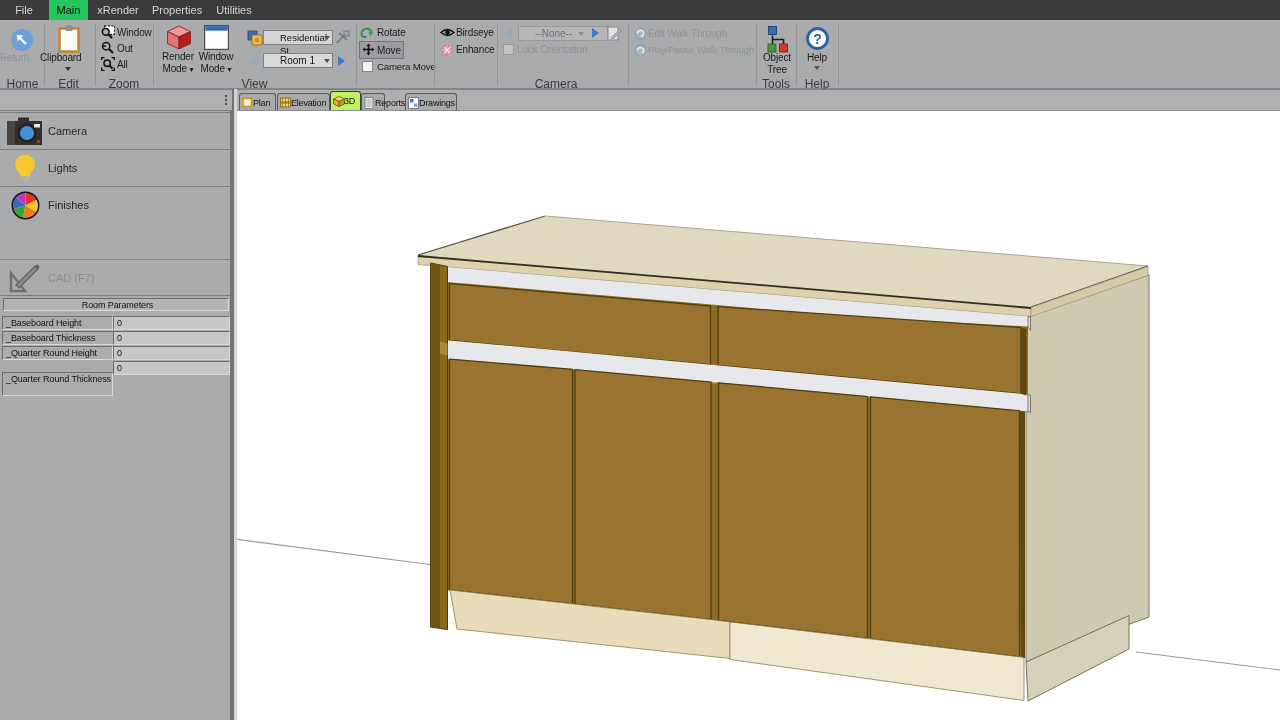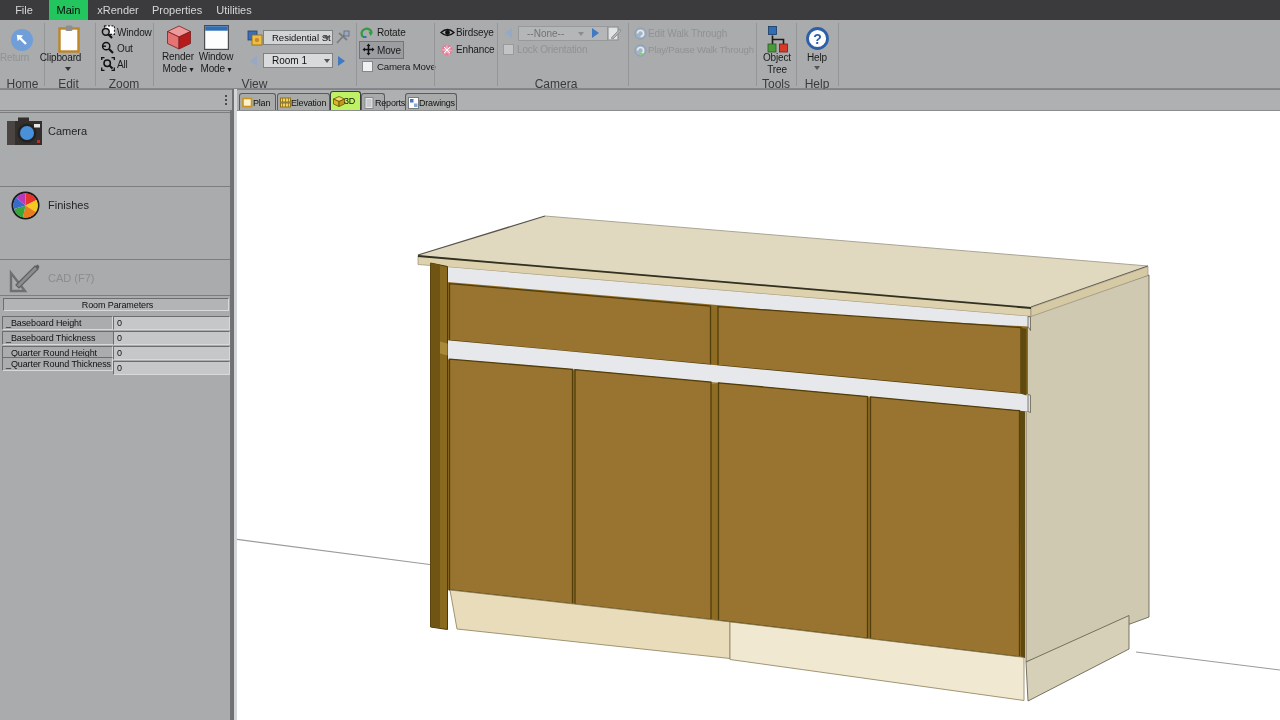--- a/index.html
+++ b/index.html
@@ -5,21 +5,21 @@
 *{margin:0;padding:0;box-sizing:border-box}
 html,body{width:1280px;height:720px;overflow:hidden;font-family:"Liberation Sans",sans-serif;background:#fff}
 .ab{position:absolute}
 #titlebar{left:0;top:0;width:1280px;height:20px;background:#3b3b3d}
 .mtab{position:absolute;top:0;height:20px;line-height:20px;font-size:11px;color:#d4d6d8;text-align:center}
 #ribbon{left:0;top:20px;width:1280px;height:69px;background:#a9abad;border-bottom:1px solid #85878a}
 .sep{position:absolute;top:3px;height:63px;width:1px;background:#939597}
 .glabel{position:absolute;top:57px;font-size:12px;color:#3a3a3c;text-align:center}
 .rtxt{position:absolute;font-size:10px;letter-spacing:-0.15px;color:#1a1a1a;line-height:12px}
 .gray{color:#909294}
-.combo{position:absolute;height:15px;background:#d2d4d6;border:1px solid #7e8082;font-size:10px;line-height:13px;color:#111;padding-left:8px}
+.combo{position:absolute;height:15px;background:#d2d4d6;border:1px solid #7e8082;font-size:10px;line-height:13px;color:#111;padding-left:16px}
 .caret{position:absolute;width:0;height:0;border-left:3.5px solid transparent;border-right:3.5px solid transparent;border-top:4px solid #333}
 .cbox{position:absolute;width:11px;height:11px;background:#f0f1f2;border:1px solid #85878a}
 #tabstrip{left:0;top:89px;width:1280px;height:21px;background:#aeb0b2;border-top:1px solid #808284}
 .dtab{position:absolute;top:3px;height:18px;background:#a9abab;border:1px solid #595b5d;border-bottom:none;border-radius:3px 3px 0 0;font-size:9px;letter-spacing:-0.2px;color:#111}
 .dtab span{position:absolute;left:13px;top:4px}
 #sidebar{left:0;top:110px;width:232px;height:610px;background:#a9abad;border-right:2px solid #717375;border-top:1px solid #7e8082}
 .srow{position:absolute;left:0;width:230px;height:37px;border-top:1px solid #7b7d7f}
 .srow .lab{position:absolute;left:48px;top:12px;font-size:11px;color:#232527}
 .pcell{position:absolute;background:#aaacae;border-top:1px solid #6b6d6f;border-left:1px solid #6b6d6f;border-bottom:1px solid #d8d9da;border-right:1px solid #d8d9da;font-size:9px;letter-spacing:-0.1px;line-height:11px;color:#111;padding:1px 0 0 3px;white-space:nowrap;overflow:hidden}
 #viewport{left:237px;top:110px;width:1043px;height:610px;background:#ffffff;border-top:1px solid #8a8c8e}
@@ -41,21 +41,21 @@
       <path d="M5.8 5.8 L12.2 6.6 L6.6 12.2 Z" fill="#fff"></path>
     </svg>
 <div class="rtxt gray" style="left:0;top:32px;width:45px;text-align:left">Return</div>
 <div class="glabel" style="left:0;width:45px">Home</div>
 <div class="sep" style="left:44px"></div>
 
 <svg class="ab" style="left:57px;top:5px" width="24" height="28">
       <rect x="2.5" y="3.5" width="19" height="23" fill="#fdfdfd" stroke="#bd8526" stroke-width="2.4"></rect>
       <rect x="8.5" y="0.5" width="7" height="5.5" rx="1.5" fill="#8c8e90"></rect>
     </svg>
-<div class="rtxt" style="left:32px;top:32px;width:57px;text-align:center">Clipboard</div>
+<div class="rtxt" style="left:40px;top:32px;width:57px;">Clipboard</div>
 <div class="caret" style="left:65px;top:47px"></div>
 <div class="glabel" style="left:40px;width:57px">Edit</div>
 <div class="sep" style="left:95px"></div>
 
 <svg class="ab" style="left:101px;top:5px" width="14" height="14">
       <rect x="3.5" y="0.8" width="10" height="8.5" fill="#fff" stroke="#222" stroke-width="1.2" stroke-dasharray="2,1.5"></rect>
       <circle cx="4.8" cy="6.8" r="3.4" fill="#a9abad" stroke="#111" stroke-width="1.5"></circle>
       <line x1="7.3" y1="9.3" x2="11" y2="13" stroke="#111" stroke-width="2.2"></line>
     </svg>
 <div class="rtxt" style="left:117px;top:6.5px">Window</div>
@@ -223,20 +223,28 @@
         <rect x="1" y="4" width="35" height="24" fill="#332f2d"></rect>
         <rect x="1" y="4" width="8" height="24" fill="#4a4543"></rect>
         <rect x="12" y="0.5" width="11" height="6" fill="#332f2d"></rect>
         <circle cx="21" cy="16" r="9.5" fill="#242220"></circle>
         <circle cx="21" cy="16" r="7" fill="#4a90d9"></circle>
         <rect x="28" y="7" width="6" height="3.5" fill="#e8e6e4"></rect>
         <rect x="31" y="23" width="3" height="3" fill="#c03028"></rect>
       </svg>
 <div class="lab">Camera</div>
     </div>
+<div class="srow" style="top:38px">
+<svg class="ab" style="left:13px;top:4px" width="24" height="29">
+        <circle cx="12" cy="10.5" r="10" fill="#f7c92e"></circle>
+        <path d="M7 17 h10 v5 q0 2 -2 2 h-6 q-2 0 -2 -2 Z" fill="#f7c92e"></path>
+        <rect x="8" y="22" width="8" height="5" rx="2" fill="#b0b2b4"></rect>
+      </svg>
+<div class="lab">Lights</div>
+    </div>
 <div class="srow" style="top:74.5px">
 <svg class="ab" style="left:11px;top:4px" width="29" height="29">
         <circle cx="14.5" cy="14.5" r="13" fill="#fff" stroke="#1a1a1a" stroke-width="2"></circle>
         <path d="M14.5 14.5 L14.5 2.5 A12 12 0 0 1 25.5 9 Z" fill="#e8332a"></path>
         <path d="M14.5 14.5 L25.5 9 A12 12 0 0 1 25 21 Z" fill="#f5c91e"></path>
         <path d="M14.5 14.5 L25 21 A12 12 0 0 1 12 26.5 Z" fill="#e87c1e"></path>
         <path d="M14.5 14.5 L12 26.5 A12 12 0 0 1 3 18 Z" fill="#3aa53a"></path>
         <path d="M14.5 14.5 L3 18 A12 12 0 0 1 5 6.5 Z" fill="#3a6ac8"></path>
         <path d="M14.5 14.5 L5 6.5 A12 12 0 0 1 14.5 2.5 Z" fill="#b83ab8"></path>
       </svg>
@@ -251,21 +259,21 @@
 <div class="lab" style="color:#8a8c8e">CAD (F7)</div>
     </div>
 <div class="ab" style="left:0;top:184px;width:230px;height:1px;background:#7b7d7f"></div>
 <div class="pcell" style="left:3px;top:186.5px;width:226px;height:13px;background:#b2b4b6;text-align:center">Room Parameters</div>
 <div class="pcell" style="left:2px;top:204.5px;width:111px;height:14px">_Baseboard Height</div>
 <div class="pcell" style="left:113px;top:204.5px;width:117px;height:14px;background:#c5c7c9">0</div>
 <div class="pcell" style="left:2px;top:219.7px;width:127px;height:14px">_Baseboard Thickness</div>
 <div class="pcell" style="left:113px;top:219.7px;width:117px;height:14px;background:#c5c7c9">0</div>
 <div class="pcell" style="left:2px;top:234.9px;width:111px;height:14px">_Quarter Round Height</div>
 <div class="pcell" style="left:113px;top:234.9px;width:117px;height:14px;background:#c5c7c9">0</div>
-<div class="pcell" style="left:2px;top:246px;width:111px;height:14px">_Quarter Round Thickness</div>
+<div class="pcell" style="left:2px;top:261px;width:111px;height:24px">_Quarter Round Thickness</div>
 <div class="pcell" style="left:113px;top:250.1px;width:117px;height:14px;background:#c5c7c9">0</div>
 </div>
 <div class="ab" id="viewport">
 <svg width="1043" height="610" viewBox="237 110 1043 610" style="position:absolute;left:0;top:0">
 
 <path d="M237 538.4 L431.6 563.7" stroke="#9b9b99" stroke-width="1.1" fill="none"></path>
 <path d="M1136 651 L1280 669" stroke="#9b9b99" stroke-width="1.1" fill="none"></path>
 
 <polygon points="1026,313 1149,274 1149,616 1026,661" fill="#cfc9b2" stroke="#6a6552" stroke-width="0.9"></polygon>
 <polygon points="1026,661 1129,614.5 1129,648 1028,700" fill="#d6d0b9" stroke="#6a6552" stroke-width="0.9"></polygon>

